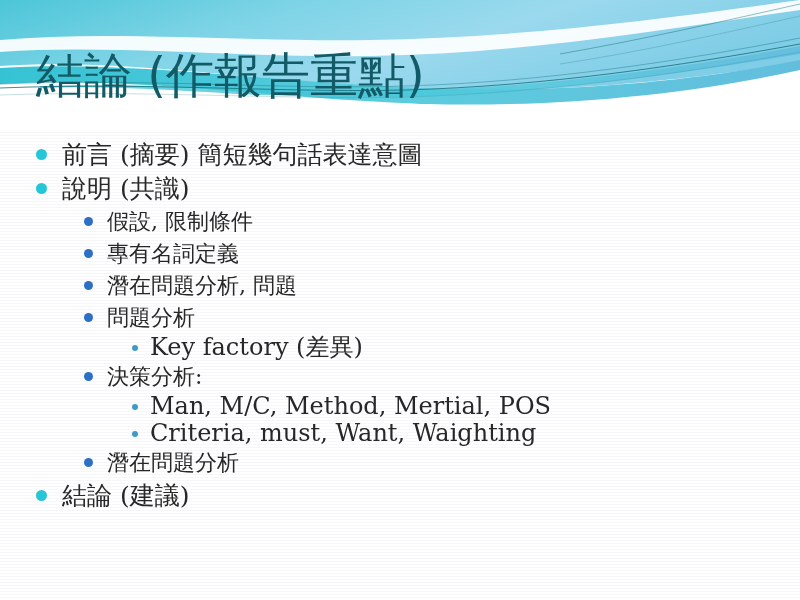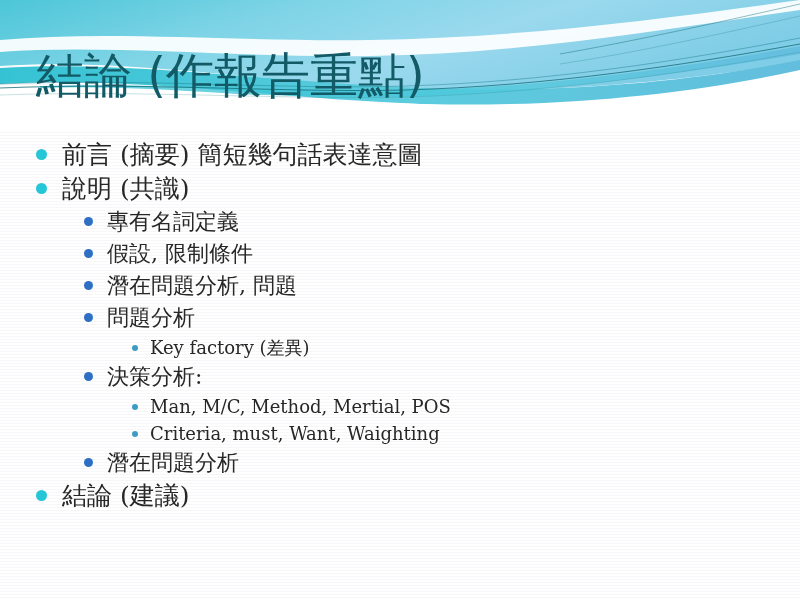--- a/index.html
+++ b/index.html
@@ -107,21 +107,21 @@
     width: 9px;
     height: 9px;
     background: #2C6FC4;
     margin-top: 11px;
     margin-right: 14px;
   }
 
   
   .lvl3 {
     padding-left: 132px;
-    font-size: 18px;
+    font-size: 24px;
     line-height: 27px;
     margin-bottom: 0px;
   }
   .lvl3 .bullet {
     width: 6px;
     height: 6px;
     background: #3E9CC4;
     margin-top: 11px;
     margin-right: 12px;
   }
@@ -193,26 +193,26 @@
       <span class="li-text">前言 (摘要) 簡短幾句話表達意圖</span>
     </div>
 
     <div class="li lvl1">
       <span class="bullet"></span>
       <span class="li-text">說明 (共識)</span>
     </div>
 
     <div class="li lvl2">
       <span class="bullet"></span>
+      <span class="li-text">假設, 限制條件</span>
+    </div>
+
+    <div class="li lvl2">
+      <span class="bullet"></span>
       <span class="li-text">專有名詞定義</span>
-    </div>
-
-    <div class="li lvl2">
-      <span class="bullet"></span>
-      <span class="li-text">假設, 限制條件</span>
     </div>
 
     <div class="li lvl2">
       <span class="bullet"></span>
       <span class="li-text">潛在問題分析, 問題</span>
     </div>
 
     <div class="li lvl2">
       <span class="bullet"></span>
       <span class="li-text">問題分析</span>

